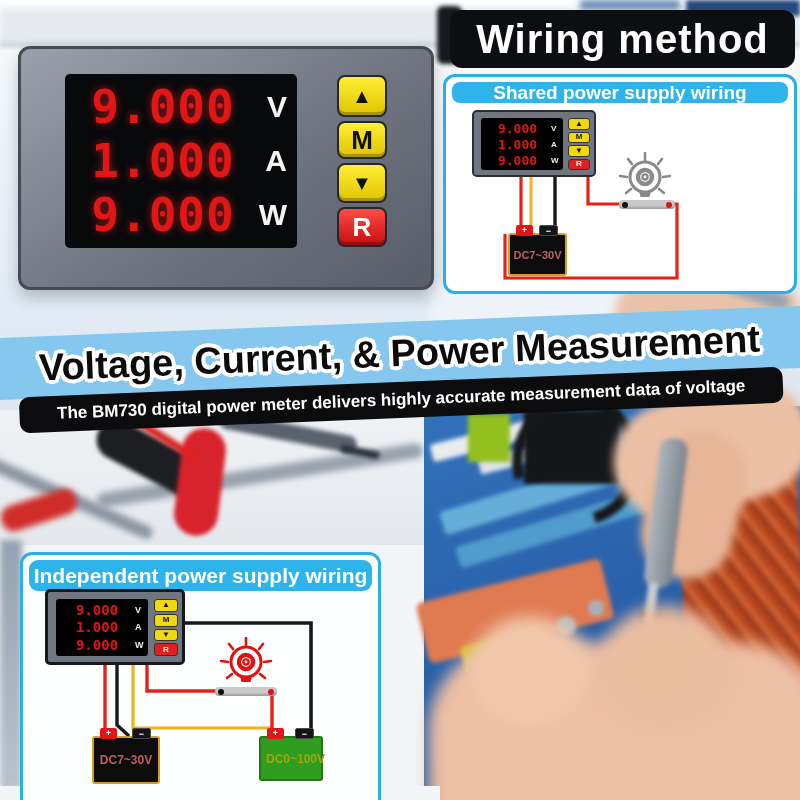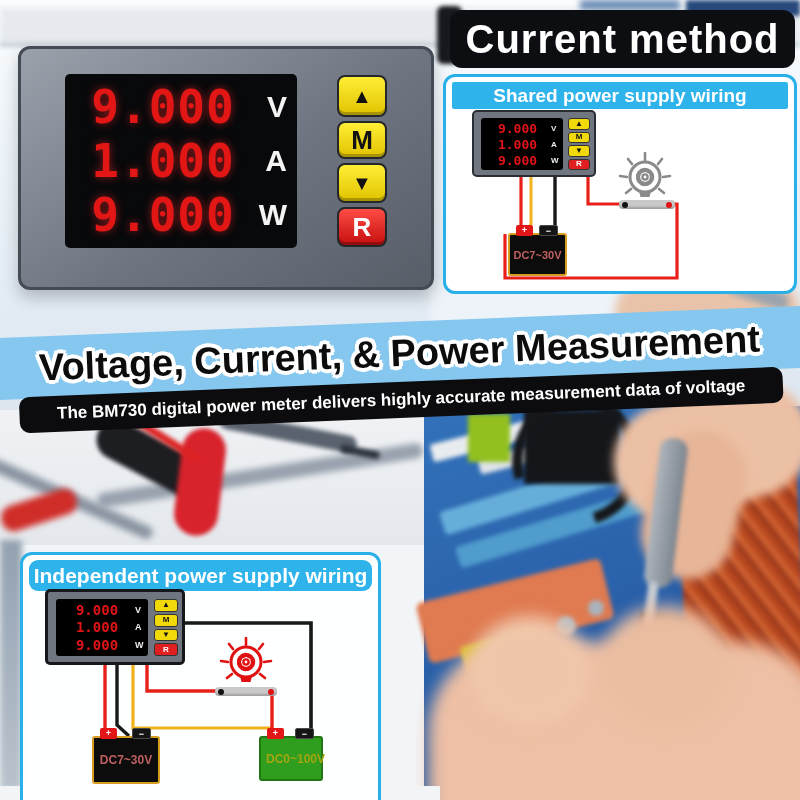--- a/index.html
+++ b/index.html
@@ -87,21 +87,21 @@
 
   
   .wiring-banner { left:450px; top:10px; width:345px; height:58px; background:#0c0e12; border-radius:12px;
     display:flex; align-items:center; justify-content:center; }
   .wiring-banner span { color:#fff; font-weight:bold; font-size:40px; letter-spacing:1px; }
 
   
   .panel { border:3px solid #2ab0e8; border-radius:12px; background:#ffffff; }
   .panel-shared { left:443px; top:74px; width:354px; height:220px; }
   .panel-indep { left:20px; top:552px; width:361px; height:262px; background:rgba(255,255,255,.92); }
-  .panel-head { position:absolute; left:6px; right:6px; top:5px; height:27px; background:#2eb3ea; border-radius:2px;
+  .panel-head { position:absolute; left:6px; right:6px; top:5px; height:21px; background:#2eb3ea; border-radius:8px;
     display:flex; align-items:center; justify-content:center; color:#fff; font-weight:bold; font-size:19px; }
   .panel-indep .panel-head { height:31px; font-size:21px; border-radius:9px; }
   .diagram { position:absolute; inset:0; }
   .wires { position:absolute; inset:0; }
 
   
   .mini-meter { position:absolute; background:#6f7680; border:2px solid #2a2d33; border-radius:5px; }
   .mm-shared { left:26px; top:33px; width:124px; height:67px; }
   .mm-indep { left:22px; top:34px; width:140px; height:76px; border-width:3px; border-color:#15171b; }
   .mm-display { position:absolute; background:#000; border-radius:3px;
@@ -229,21 +229,21 @@
     </div>
     <div class="meter-buttons">
       <div class="pbtn pbtn-yellow h42 fs20">▲</div>
       <div class="pbtn pbtn-yellow h38 fs26">M</div>
       <div class="pbtn pbtn-yellow h40 fs20">▼</div>
       <div class="pbtn pbtn-red h40 fs26">R</div>
     </div>
   </div>
 
   <div class="abs wiring-banner">
-    <span>Current method</span>
+    <span>Wiring method</span>
   </div>
 
   <div class="abs panel panel-shared">
     <div class="panel-head">Shared power supply wiring</div>
     <div class="diagram">
       <svg class="wires" width="348" height="214" viewBox="0 0 348 214">
         <path d="M75 100 V156" stroke="#e8201a" stroke-width="3.2" fill="none"></path>
         <path d="M85 100 L85 147 L79 158" stroke="#f2b21c" stroke-width="3" fill="none"></path>
         <path d="M109 100 V156" stroke="#17181a" stroke-width="3.4" fill="none"></path>
         <path d="M142 100 V127 H177" stroke="#e8201a" stroke-width="3.2" fill="none"></path>

